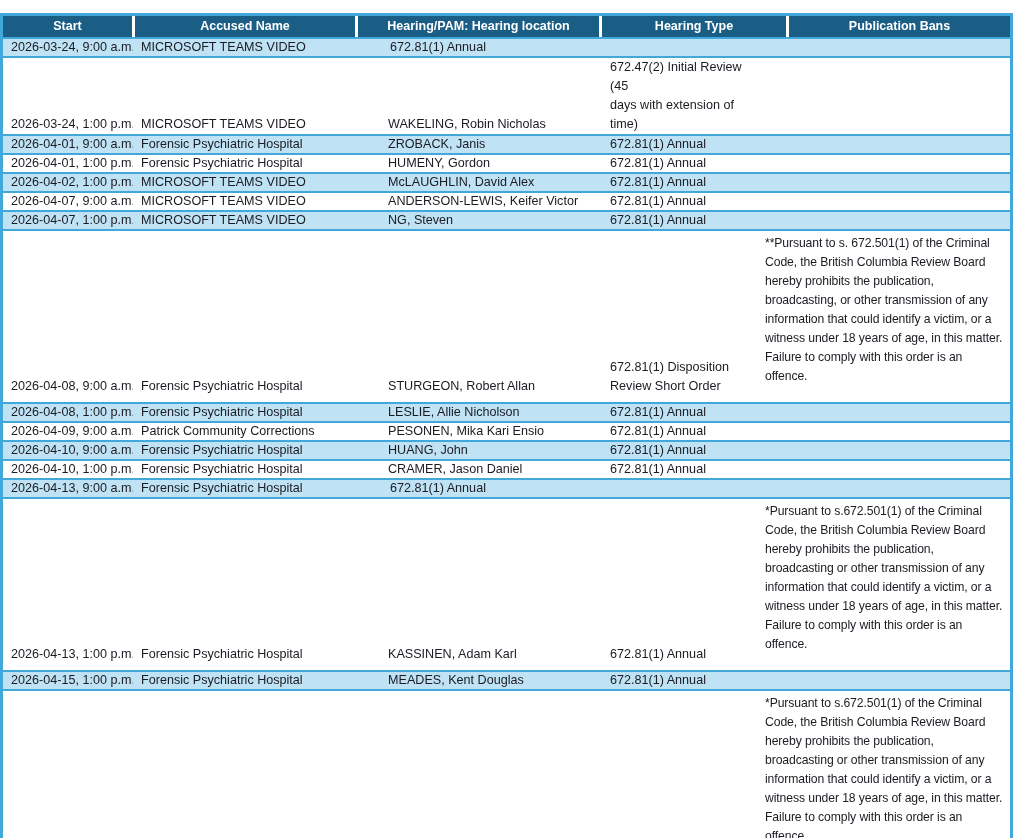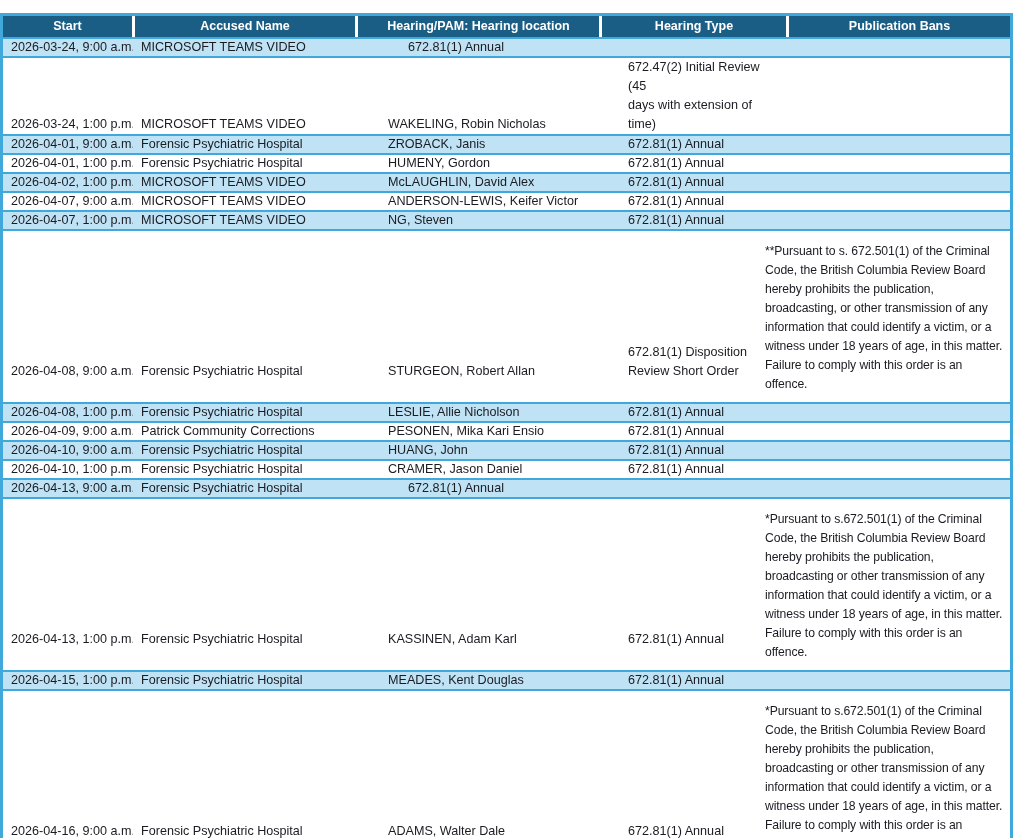--- a/index.html
+++ b/index.html
@@ -46,28 +46,28 @@
   .cell {
     font-size: 12.6px;
     line-height: 17px;
     color: var(--body-text, #1B1B22);
     white-space: pre-line;
     overflow: hidden;
   }
   .c-start    { padding-left: 8px; white-space: nowrap; }
   .c-location { padding-left: 8px; white-space: nowrap; }
   .c-accused  { padding-left: 5px; white-space: nowrap; }
-  .c-type     { padding-left: 7px; margin-left: 18px; }
+  .c-type     { padding-left: 7px; }
   .c-bans     { padding-left: 5px; padding-right: 7px; font-size: 12.2px; letter-spacing: -0.1px; }
   
   .row.multiline .cell { line-height: 19px; }
   
   .row.ban-row { min-height: 173px; }
-  .row.ban-row .cell { line-height: 19px; padding-bottom: 21px; }
-  .row.ban-row .c-bans { padding-bottom: 8px; }
+  .row.ban-row .cell { line-height: 19px; padding-bottom: 6px; }
+  .row.ban-row .c-bans { padding-bottom: 16px; }
 </style>
 </head>
 <body style="--accent: #41A8DB; --header-bg: #1A5E86; --header-text: #FFFFFF; --row-shade: #BFE3F5; --body-text: #1B1B22;">
 
 <div class="table-wrap">
   <div class="header-row">
     <div class="hcell">Start</div>
     <div class="hcell">Accused Name</div>
     <div class="hcell">Hearing/PAM: Hearing location</div>
     <div class="hcell">Hearing Type</div>

